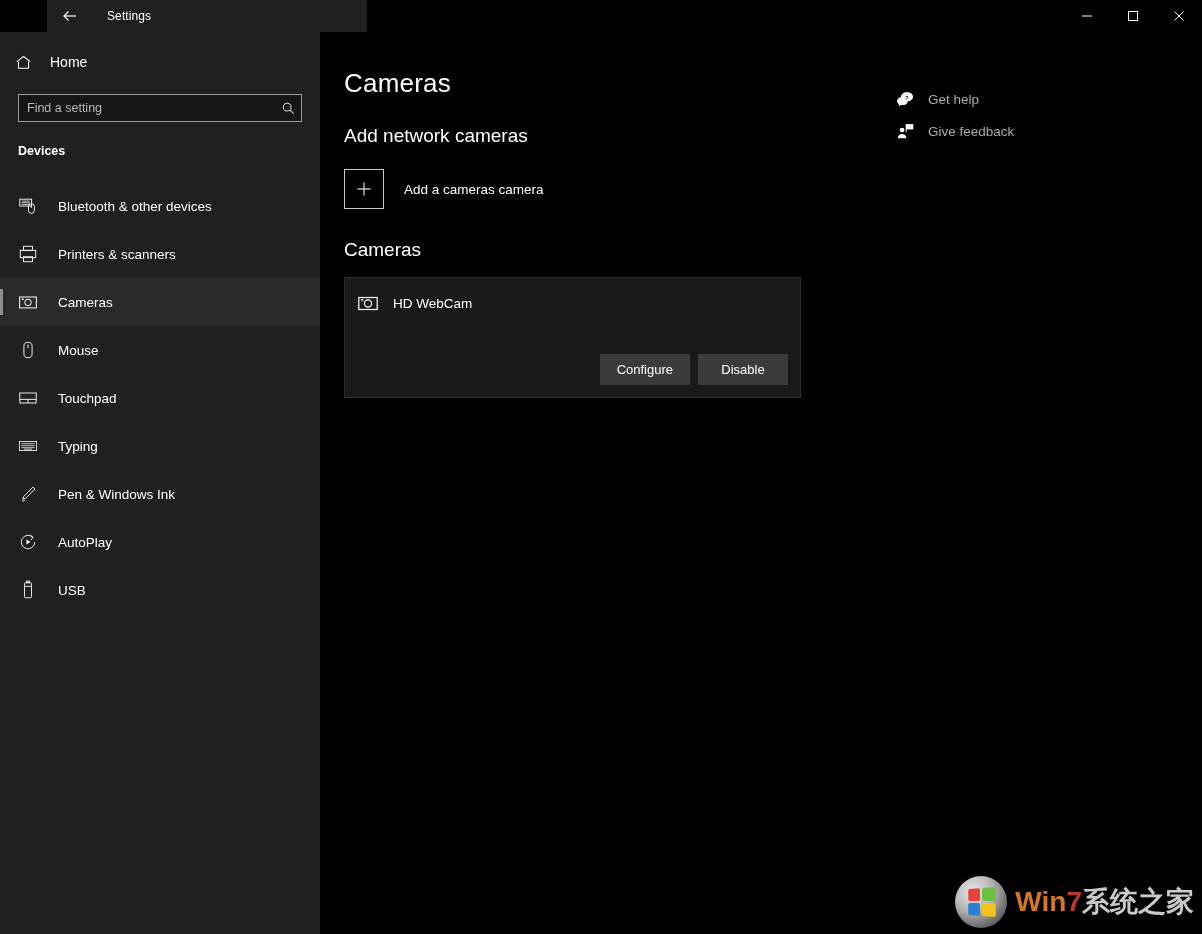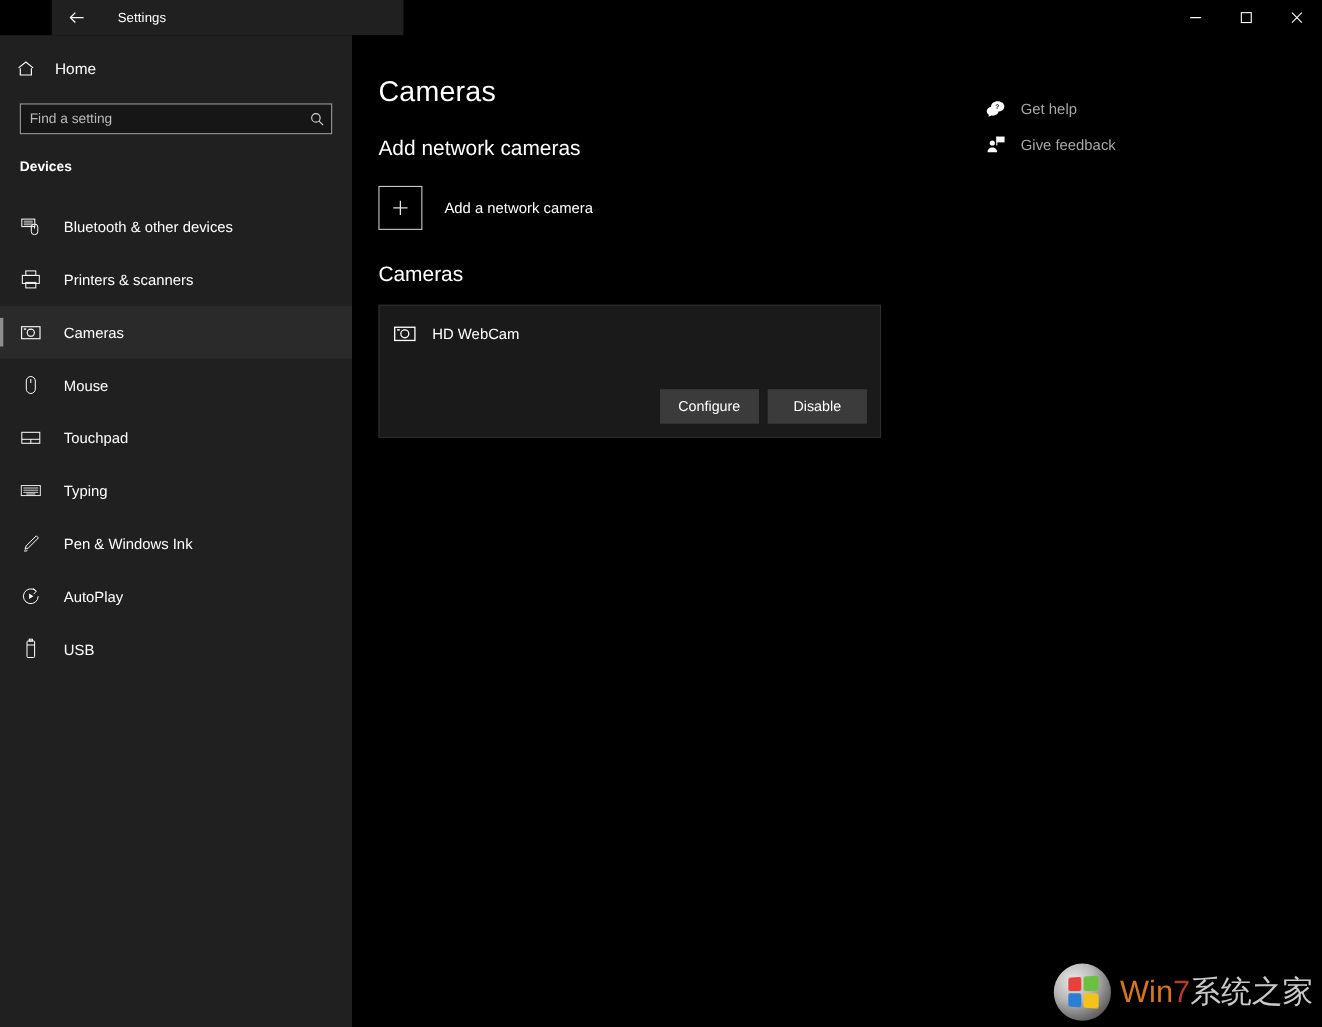--- a/index.html
+++ b/index.html
@@ -277,21 +277,21 @@
     gap: 2px;
     transform: perspective(40px) rotateY(-12deg);
   }
   .wm-flag i { display: block; border-radius: 2px; }
   .wm-flag .r { background: #e8413b; }
   .wm-flag .g { background: #6cbf3f; }
   .wm-flag .b { background: #2a7ed3; }
   .wm-flag .y { background: #f5c21b; }
   .wm-text {
     font-size: 28px;
-    font-weight: normal;
+    font-weight: bold;
     letter-spacing: 0px;
     line-height: 1;
     white-space: nowrap;
   }
   .wm-text .w1 { color: #d4761f; }
   .wm-text .w2 { color: #b83b2a; }
   .wm-text .w3 { color: #c9c9c9; }
 </style>
 </head>
 <body>
@@ -469,21 +469,21 @@
 
       <h2 class="section-head">Add network cameras</h2>
 
       <div class="add-row">
         <div class="add-square">
           <svg width="20" height="20" viewBox="0 0 20 20" stroke="currentColor" stroke-width="1.2">
             <line x1="10" y1="3.5" x2="10" y2="16.5"></line>
               <line x1="3.5" y1="10" x2="16.5" y2="10"></line>
           </svg>
         </div>
-        <div class="add-label">Add a network camera</div>
+        <div class="add-label">Add a cameras camera</div>
       </div>
 
       <h2 class="section-head2">Cameras</h2>
 
       <div class="cam-card">
         <div class="cam-head">
           <span class="ic">
             <svg width="22" height="22" viewBox="0 0 22 22" fill="none" stroke="currentColor" stroke-width="1.2">
               <rect x="1.8" y="5.5" width="18.4" height="12"></rect>
               <circle cx="11" cy="11.5" r="3.6"></circle>

